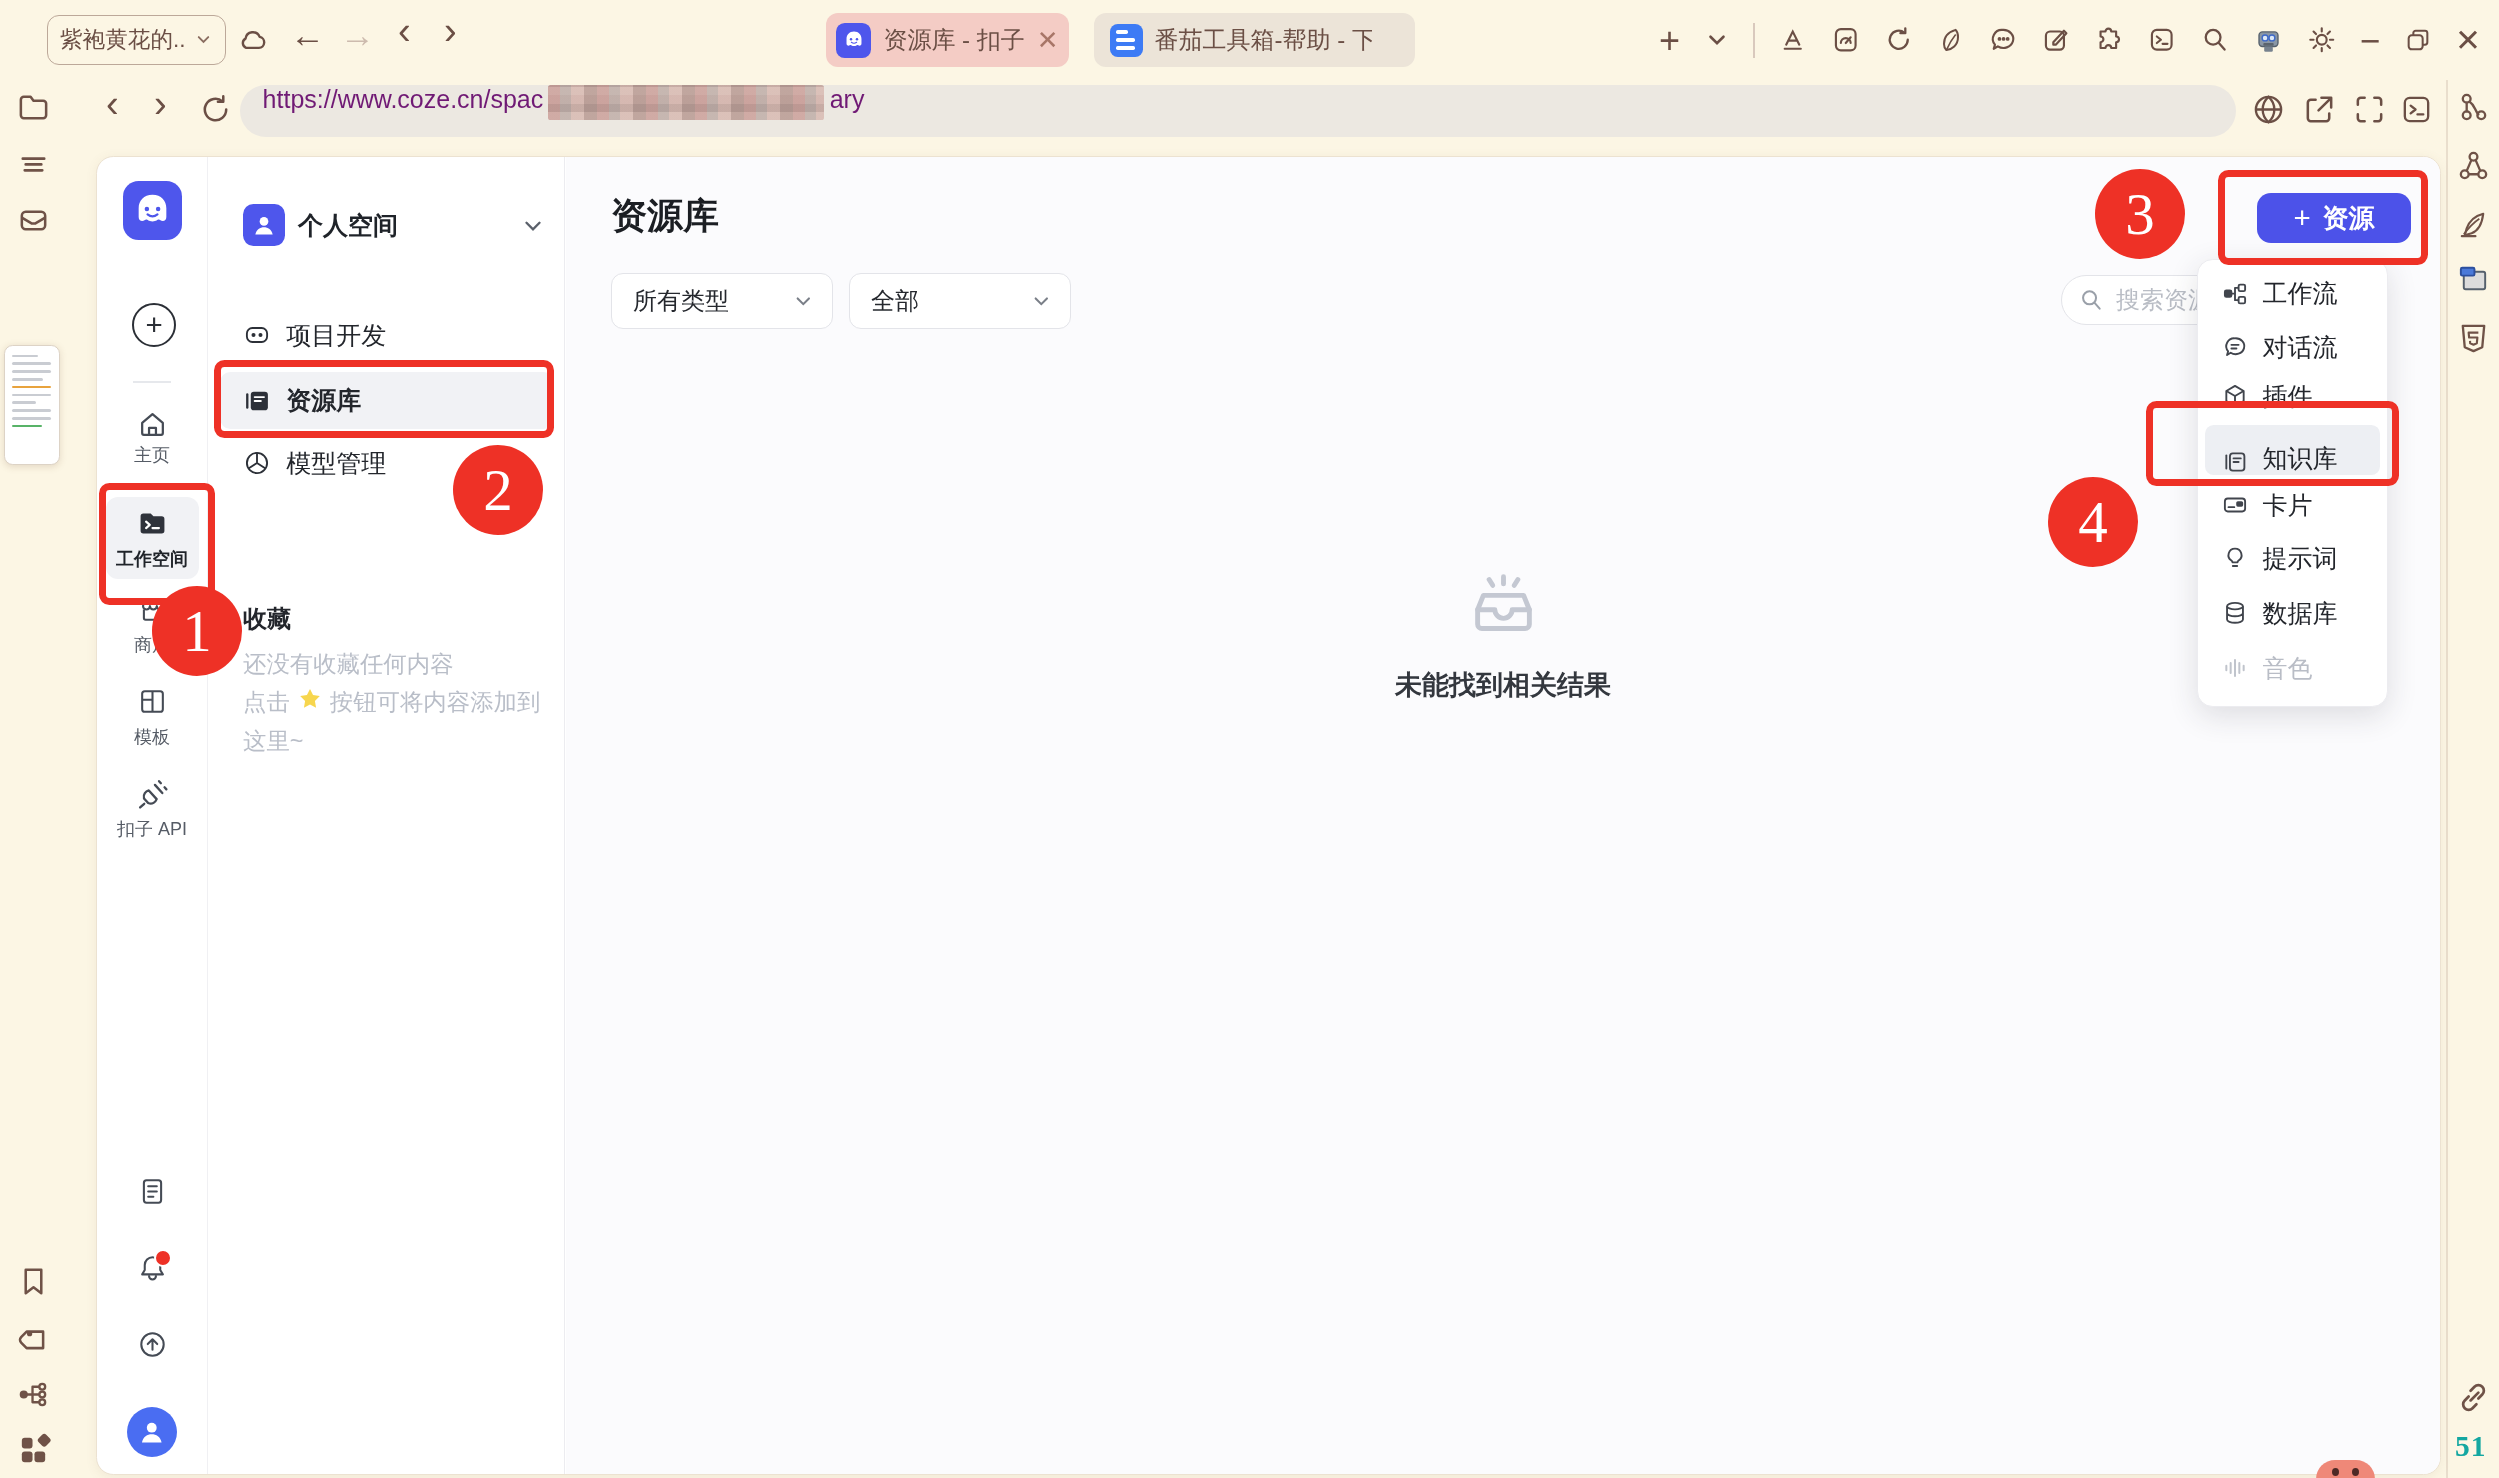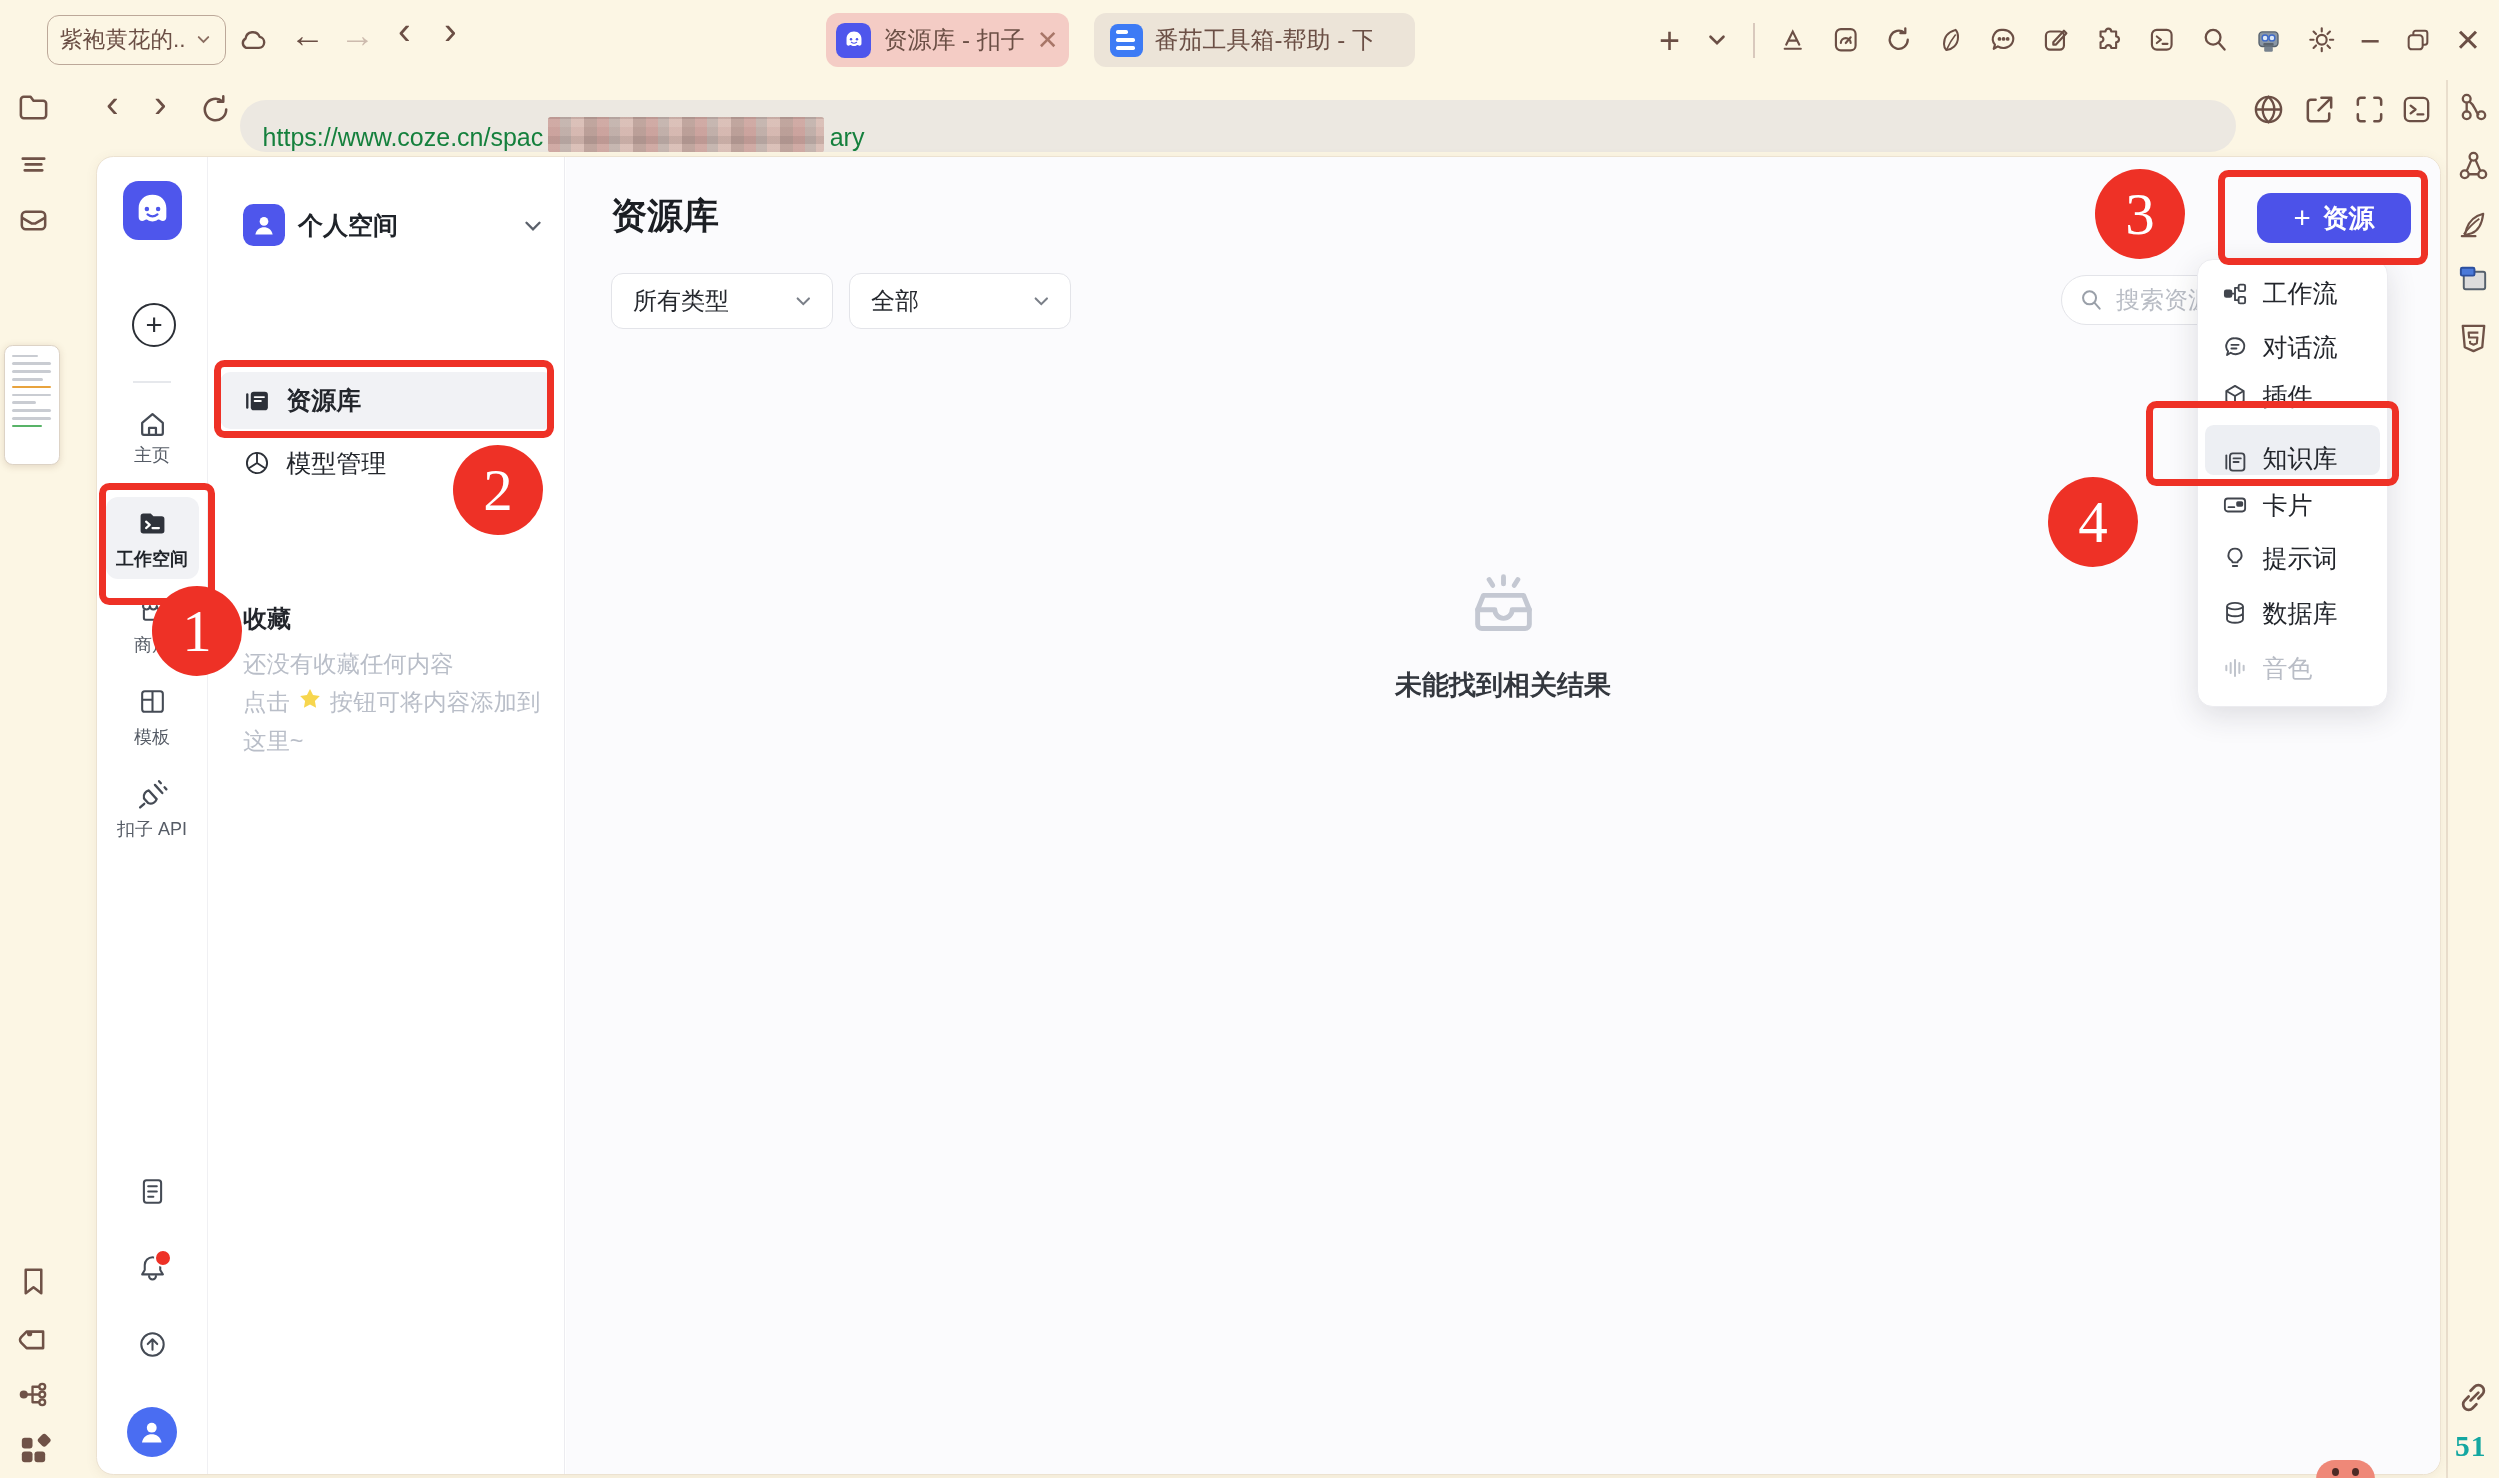--- a/index.html
+++ b/index.html
@@ -17,22 +17,22 @@
        justify-content:center;gap:12px;color:#6b4f45;font-size:24px;box-sizing:border-box;padding:0 15.6px;}
   .tab.active{background:#f4ccc5;}
   .tab .close{font-size:26px;color:#a87668;}
   .mini-logo{width:35px;height:35px;border-radius:8.7px;background:#4e56ec;display:flex;align-items:center;justify-content:center;flex:none;}
   .doc-ic{width:33px;height:33px;border-radius:7.8px;background:#3d7bf5;display:flex;flex-direction:column;justify-content:center;gap:4.3px;padding:0 6px;box-sizing:border-box;flex:none;}
   .doc-ic i{display:block;height:3.5px;background:#fff;border-radius:1.7px;}
   .tr-icons{top:13px;right:19px;height:54px;display:flex;align-items:center;gap:23.4px;}
   .vdiv{width:1.7px;height:35px;background:#d9c9bd;}
 
   
-  .url-pill{left:240px;top:100px;width:1996px;height:52px;background:#ece8e1;border-radius:26px;
-            display:flex;align-items:flex-end;padding:0 22.6px;box-sizing:border-box;color:#15803d;font-size:25px;gap:1.7px;}
+  .url-pill{left:240px;top:85px;width:1996px;height:52px;background:#ece8e1;border-radius:26px;
+            display:flex;align-items:flex-start;padding:0 22.6px;box-sizing:border-box;color:#701a75;font-size:25px;gap:1.7px;}
   .mosaic{width:276px;height:35px;border-radius:2.6px;margin:0 3.5px;
      background-image:
        repeating-linear-gradient(90deg,rgba(216,180,176,.95) 0 12px,rgba(203,192,188,.9) 12px 23.4px,rgba(228,205,199,.95) 23.4px 36px,rgba(196,172,166,.9) 36px 49px),
        repeating-linear-gradient(0deg,rgba(234,222,216,.55) 0 7.8px,rgba(181,158,152,.45) 7.8px 16.5px,rgba(222,200,194,.5) 16.5px 25px);
      background-blend-mode:multiply;}
 
   
   .rail-ic{width:35px;height:35px;color:#6f5247;}
   .thumb{left:3.5px;top:345px;width:56px;height:120px;background:#fff;border:1.7px solid #ddd3c6;border-radius:8.7px;
          box-shadow:0 1.7px 7px rgba(120,90,60,.18);padding:8.7px 7.8px;box-sizing:border-box;}
@@ -456,20 +456,30 @@
             <path d="M6 31c1.5-7 6.5-10 12-10s10.5 3 12 10H6z"></path>
           </svg>
       </div>
       <div class="a sp-name">个人空间</div>
       <div class="a" style="left:312px;top:56px;">
           <svg width="26" height="26" viewBox="0 0 24 24" fill="none" stroke="#5b616b" stroke-width="2.2" stroke-linecap="round">
             <path d="M6 9l6 6 6-6"></path>
           </svg>
         </div>
 
+      <div class="a srow" style="top:151px;">
+        <span>
+            <svg width="28" height="28" viewBox="0 0 36 36" fill="none" stroke="#2c3038" stroke-width="2.4" stroke-linejoin="round">
+              <rect x="5" y="9" width="26" height="18" rx="7"></rect>
+              <circle cx="13.5" cy="18" r="1.4" fill="#2c3038"></circle>
+              <circle cx="22.5" cy="18" r="1.4" fill="#2c3038"></circle>
+            </svg>
+          </span>
+        <span>项目开发</span>
+      </div>
       <div class="a srow on" style="top:215px;">
         <span>
             <svg width="28" height="28" viewBox="0 0 36 36">
               <rect x="4" y="8" width="3" height="20" rx="1.5" fill="#2c3038"></rect>
               <rect x="10" y="6" width="22" height="24" rx="4" fill="#2c3038"></rect>
               <path d="M15 13h12M15 18h8" stroke="#fff" stroke-width="2.4" stroke-linecap="round"></path>
             </svg>
           </span>
         <span>资源库</span>
       </div>

